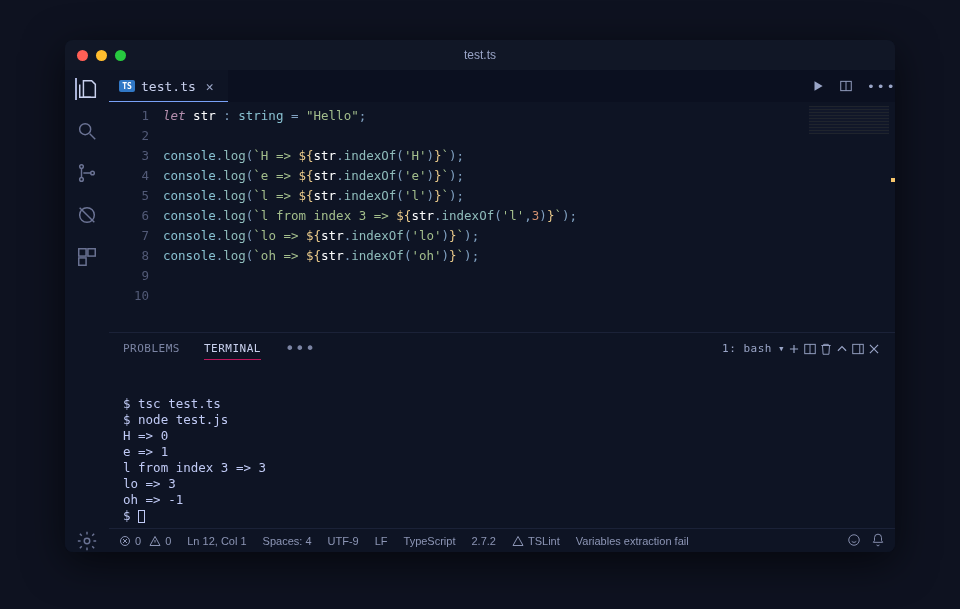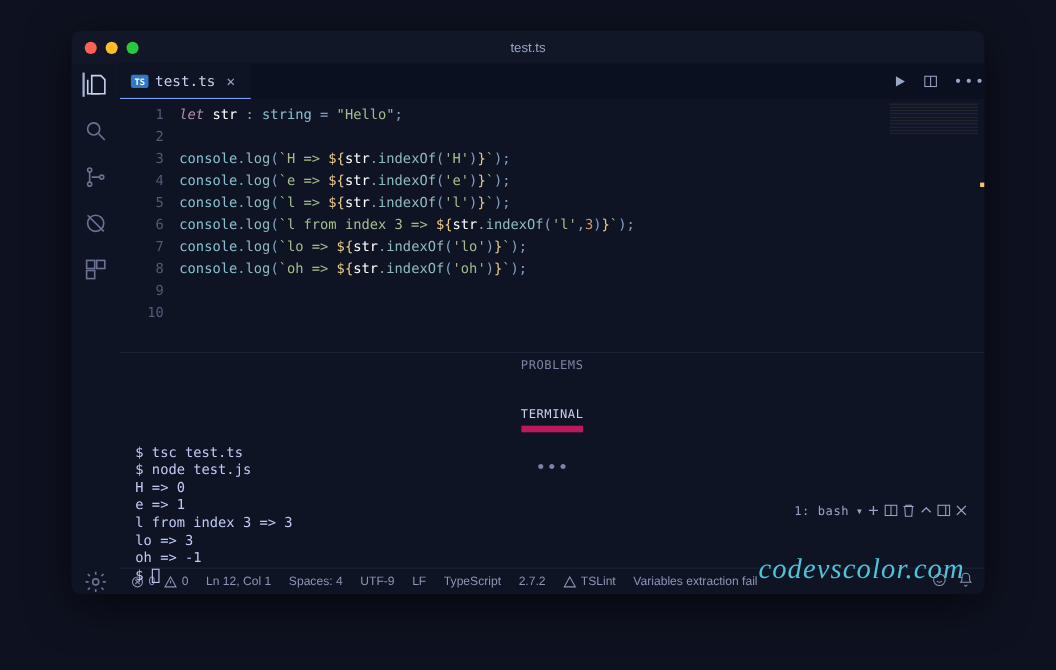--- a/index.html
+++ b/index.html
@@ -9,21 +9,21 @@
     background: #0e1220;
     color: #c0caf5;
     font-size: 13px;
     height: 609px;
     width: 960px;
     overflow: hidden;
   }
   .window {
     position: absolute;
     left: 65px;
-    top: 28px;
+    top: 40px;
     width: 830px;
     height: 512px;
     background: #0e1424;
     border-radius: 8px;
     box-shadow: 0 10px 40px rgba(0,0,0,0.6);
     display: flex;
     flex-direction: column;
     overflow: hidden;
   }
   .titlebar {
@@ -174,26 +174,25 @@
   }
   .panel-tabs {
     height: 34px;
     display: flex;
     align-items: center;
     color: #7b84a3;
     padding: 0 14px;
     gap: 24px;
     font-size: 11px;
     letter-spacing: 0.5px;
-    flex-direction: column;
   }
   .panel-tabs .ptab { padding: 4px 0; }
   .panel-tabs .ptab.active {
     color: #c9d1ee;
-    border-bottom: 6px solid #be185d;
+    border-bottom: 1px solid #be185d;
   }
   .panel-tabs .dots { font-size: 16px; line-height: 1; }
   .panel-actions {
     margin-left: auto;
     display: flex;
     align-items: center;
     gap: 2px;
     color: #9aa5c7;
   }
   .terminal {
@@ -378,21 +377,20 @@
             </span>
             <span class="ic">
               <svg viewBox="0 0 24 24" stroke="currentColor" stroke-width="2" fill="none">
                   <path d="M5 5l14 14M19 5L5 19"></path>
                 </svg>
             </span>
           </div>
         </div>
 
         <div class="terminal" id="terminal">
-          <div class="watermark">codevscolor.com</div>
         <div>$ tsc test.ts</div><div>$ node test.js</div><div>H =&gt; 0</div><div>e =&gt; 1</div><div>l from index 3 =&gt; 3</div><div>lo =&gt; 3</div><div>oh =&gt; -1</div><div>$ <span class="cursor-block"></span></div></div>
       </div>
 
       <div class="statusbar">
         <span style="display:flex;align-items:center;gap:4px;">
           <svg width="12" height="12" viewBox="0 0 24 24" fill="none" stroke="currentColor" stroke-width="2">
               <circle cx="12" cy="12" r="9"></circle>
               <path d="M8 8l8 8M16 8l-8 8"></path>
             </svg>
           <span>0</span>

